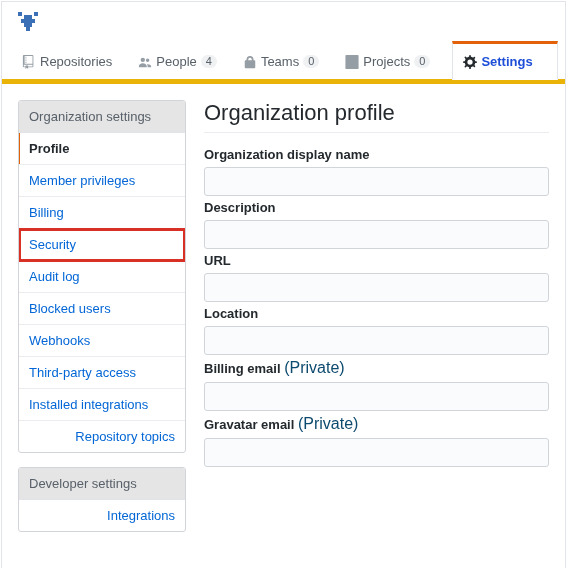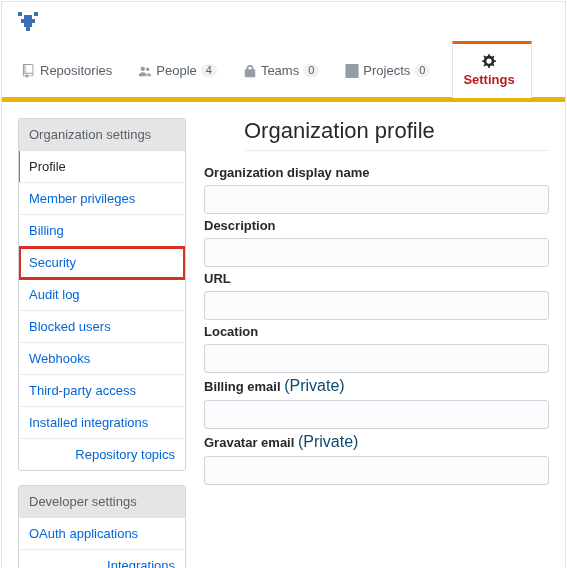--- a/index.html
+++ b/index.html
@@ -46,25 +46,24 @@
     border-top: 3px solid transparent;
     margin-bottom: -1px;
     border-bottom: 1px solid transparent;
   }
   .tab.active {
     border-top: 3px solid #e36209;
     border-left: 1px solid #e1e4e8;
     border-right: 1px solid #e1e4e8;
     border-bottom: 1px solid #fff;
     background: #fff;
-    color: #b91c1c;
+    color: #1d4ed8;
     font-weight: 600;
     padding-left: 10px;
-    padding-right: 16px;
-    flex-direction: column;
+    padding-right: 24px;
   }
   .tab .icon { width:14px; height:14px; fill:#959da5; display:inline-block; }
   .tab.active .icon { fill:#24292e; }
   .count {
     background: #eff1f3;
     color: #586069;
     border-radius: 8px;
     font-size: 11px;
     padding: 1px 5px;
     line-height: 1;
@@ -96,21 +95,21 @@
     padding: 8px 10px;
     color: #0366d6;
     font-size: 13px;
     border-bottom: 1px solid #eaecef;
     cursor: pointer;
     position: relative;
   }
   .menu-item:last-child { border-bottom: none; text-align: right; }
   .menu-item.selected {
     color: #24292e;
-    font-weight: 400;
+    font-weight: 700;
     cursor: default;
   }
   .menu-item.selected::before {
     content: "";
     position: absolute;
     left: -1px; top: 0; bottom: 0;
     width: 2px;
     background: #e36209;
   }
   .menu-item.highlighted {
@@ -121,21 +120,20 @@
   .main {
     flex: 1;
     min-width: 0;
   }
   h2.page-title {
     font-size: 22px;
     font-weight: 400;
     padding-bottom: 6px;
     border-bottom: 1px solid #eaecef;
     margin-bottom: 14px;
-    margin-left: 40px;
   }
   .field { margin-bottom: 4px; }
   .field label {
     display: block;
     font-size: 13px;
     font-weight: 600;
     margin-bottom: 5px;
     color: #24292e;
   }
   .field label .meta {
@@ -217,21 +215,20 @@
         <a class="menu-item highlighted">Security</a>
         <a class="menu-item">Audit log</a>
         <a class="menu-item">Blocked users</a>
         <a class="menu-item">Webhooks</a>
         <a class="menu-item">Third-party access</a>
         <a class="menu-item">Installed integrations</a>
         <a class="menu-item">Repository topics</a>
       </div>
       <div class="menu">
         <div class="menu-header">Developer settings</div>
-        <a class="menu-item">OAuth applications</a>
         <a class="menu-item">Integrations</a>
       </div>
     </div>
 
     <div class="main">
       <h2 class="page-title">Organization profile</h2>
 
       <div class="field">
         <label>Organization display name</label>
         <input type="text" value="" style="">

